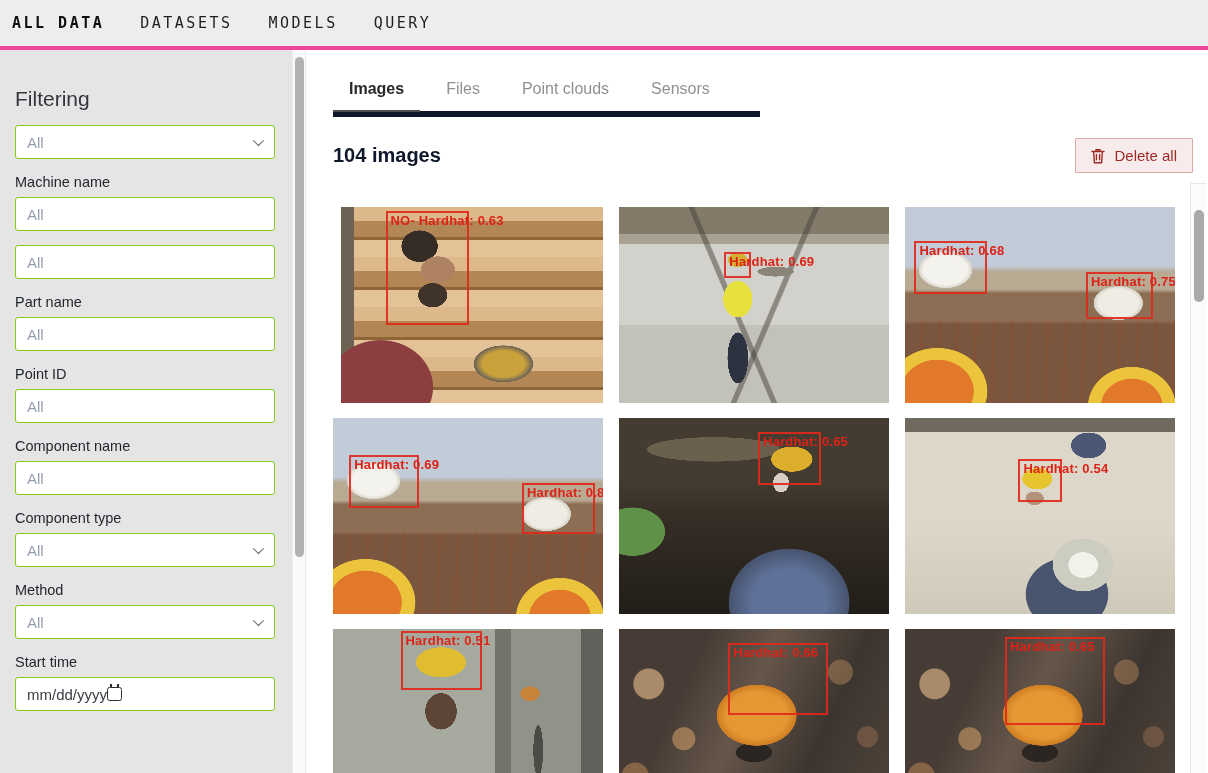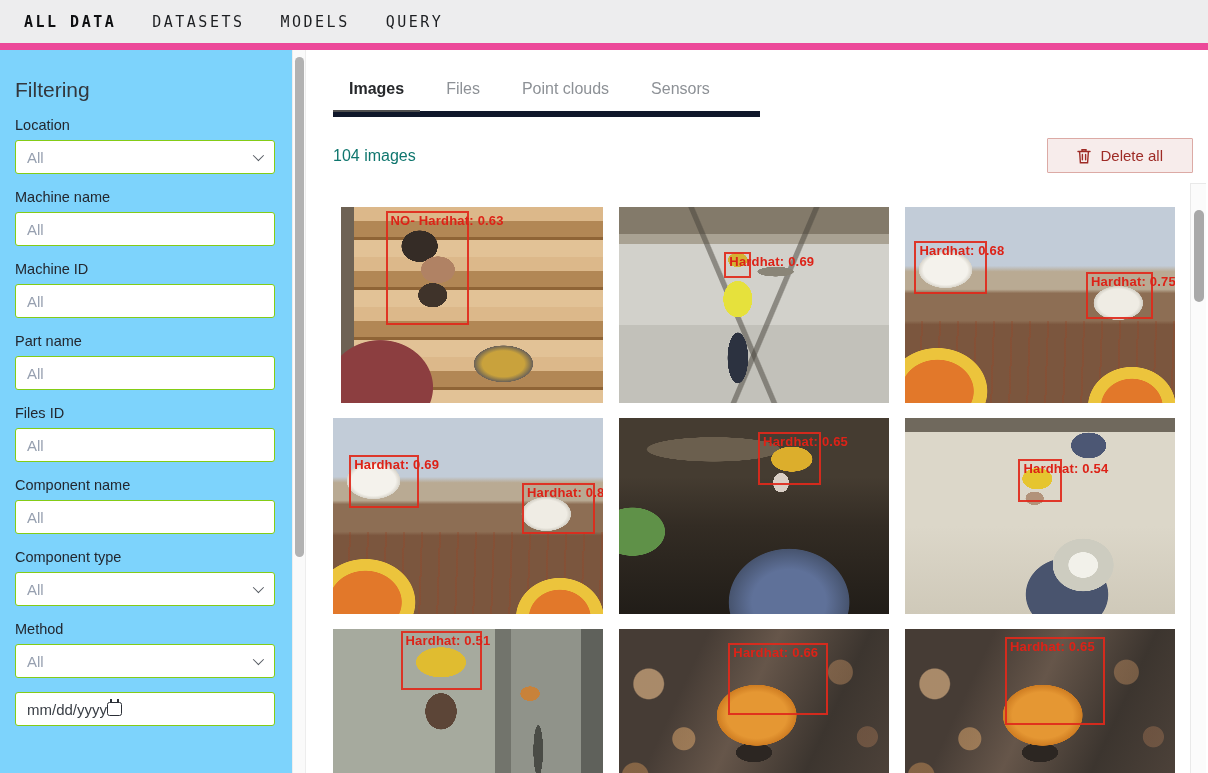--- a/index.html
+++ b/index.html
@@ -1,30 +1,30 @@
 <!DOCTYPE html>
 <html><head>
 <meta charset="utf-8">
 <style>
   * { margin:0; padding:0; box-sizing:border-box; }
   html,body { width:1208px; height:773px; overflow:hidden; background:#fff;
     font-family:"Liberation Sans", sans-serif; }
 
   
   .topnav { position:absolute; left:0; top:0; width:1208px; height:50px;
-    background:#ededee; border-bottom:7px solid #ec4899;
-    display:flex; align-items:center; padding-left:24px; gap:36px;
+    background:#ededee; border-bottom:4px solid #ec4899;
+    display:flex; align-items:center; padding-left:12px; gap:36px;
     font-family:"DejaVu Sans Mono", monospace; font-size:15px; letter-spacing:2.5px;
     color:#1d1f22; }
   .topnav .nav-item { cursor:pointer; }
   .topnav .nav-item.active { font-weight:700; color:#0e0f11; }
 
   
   .sidebar { position:absolute; left:0; top:50px; width:292px; bottom:0;
-    background:#7dd3fc; padding:3px 16px 0 15px; }
+    background:#e5e5e5; padding:12px 16px 0 15px; }
   .sidebar-title { margin-top:25px; margin-bottom:12px; font-size:21px;
     color:#33373d; font-weight:400; }
   .field { margin-top:14px; }
   .field-label { font-size:14.5px; line-height:18px; color:#23272f; }
   .control, .text-input, .date-input {
     margin-top:6px; width:260px; height:34px; border:1px solid #84cc16;
     border-radius:3px; background:#fff; font-size:15px; }
   .text-input { padding:0 11px; color:#30343c; outline:none; width:260px; display:block; }
   .text-input::placeholder { color:#97a0b0; }
   .select { display:flex; align-items:center; justify-content:space-between;
@@ -50,23 +50,23 @@
   .main { position:absolute; left:310px; top:50px; right:0; bottom:0;
     padding:0 15px 0 23px; }
   .tabs { margin-top:30px; width:427px; border-bottom:6px solid #0f172a;
     display:flex; }
   .tab { padding:0 16px 12px; margin-right:10px; font-size:16px; color:#8d9196;
     cursor:pointer; border-bottom:2px solid transparent; margin-bottom:-1px; }
   .tab.active { color:#26282b; font-weight:700; border-bottom-color:#4e4e4e; }
 
   .header-row { margin-top:21px; height:35px; display:flex;
     align-items:center; justify-content:space-between; }
-  .count-label { font-size:16px; font-weight:400; color:#0f766e; }
+  .count-label { font-size:20px; font-weight:700; color:#0f172a; }
   .delete-btn { height:35px; display:flex; align-items:center; gap:9px;
-    padding:0 29px; background:#f7eceb; border:1px solid #dcaaa5; border-radius:1px;
+    padding:0 15px; background:#f7eceb; border:1px solid #dcaaa5; border-radius:1px;
     color:#9e2a25; font-size:15px; cursor:pointer; font-family:inherit; }
 
   .grid { margin-top:34px; display:grid; grid-template-columns:repeat(3,270px);
     grid-auto-rows:196px; column-gap:16px; row-gap:15px; }
   .tile { position:relative; overflow:hidden; cursor:pointer; background:#888; }
   .bbox { position:absolute; border:2px solid rgba(223,41,27,.92); }
   .bbox-label { position:absolute; top:0px; left:3px; white-space:nowrap;
     font-size:13px; font-weight:700; color:#dd2217; letter-spacing:.2px; }
 
   
@@ -138,44 +138,42 @@
   <span class="nav-item active">ALL DATA</span>
   <span class="nav-item">DATASETS</span>
   <span class="nav-item">MODELS</span>
   <span class="nav-item">QUERY</span>
 </div>
 
 <div class="sidebar">
   <div class="sidebar-title">Filtering</div>
 
   <div class="field">
-    <div class="field-label">Location</div>
     <div class="control select">
       <span class="select-value">All</span>
       <span class="chevron"></span>
     </div>
   </div>
 
   <div class="field">
     <div class="field-label">Machine name</div>
     <input class="text-input" placeholder="All" style="">
   </div>
 
   <div class="field">
-    <div class="field-label">Machine ID</div>
     <input class="text-input" placeholder="All" style="">
   </div>
 
   <div class="field">
     <div class="field-label">Part name</div>
     <input class="text-input" placeholder="All" style="">
   </div>
 
   <div class="field">
-    <div class="field-label">Files ID</div>
+    <div class="field-label">Point ID</div>
     <input class="text-input" placeholder="All" style="">
   </div>
 
   <div class="field">
     <div class="field-label">Component name</div>
     <input class="text-input" placeholder="All" style="">
   </div>
 
   <div class="field">
     <div class="field-label">Component type</div>
@@ -187,20 +185,21 @@
 
   <div class="field">
     <div class="field-label">Method</div>
     <div class="control select">
       <span class="select-value">All</span>
       <span class="chevron"></span>
     </div>
   </div>
 
   <div class="field">
+    <div class="field-label">Start time</div>
     <div class="date-input">
       <span class="date-text">mm/dd/yyyy</span>
       <span class="calendar-icon"></span>
     </div>
   </div>
 </div>
 
 <div class="side-scroll">
   <div class="thumb"></div>
 </div>

